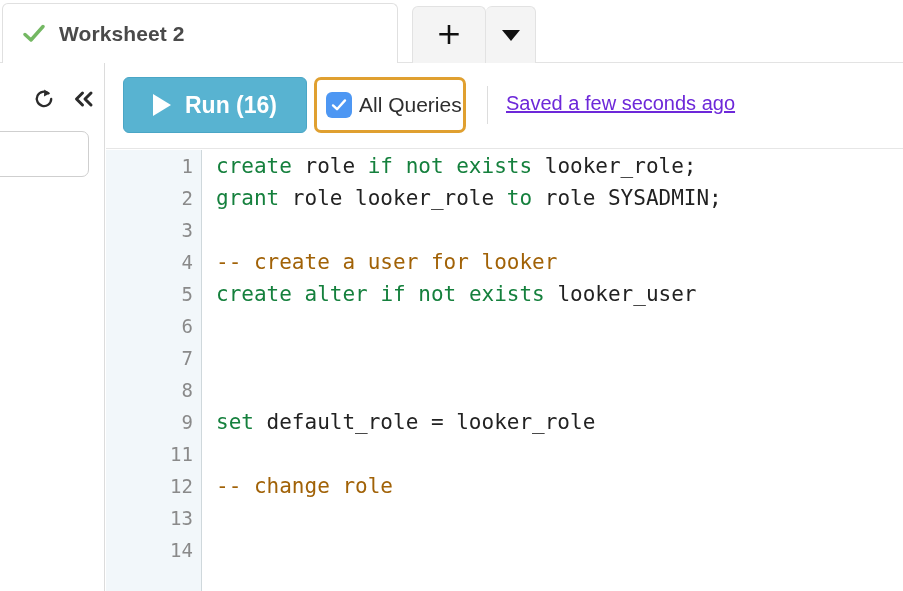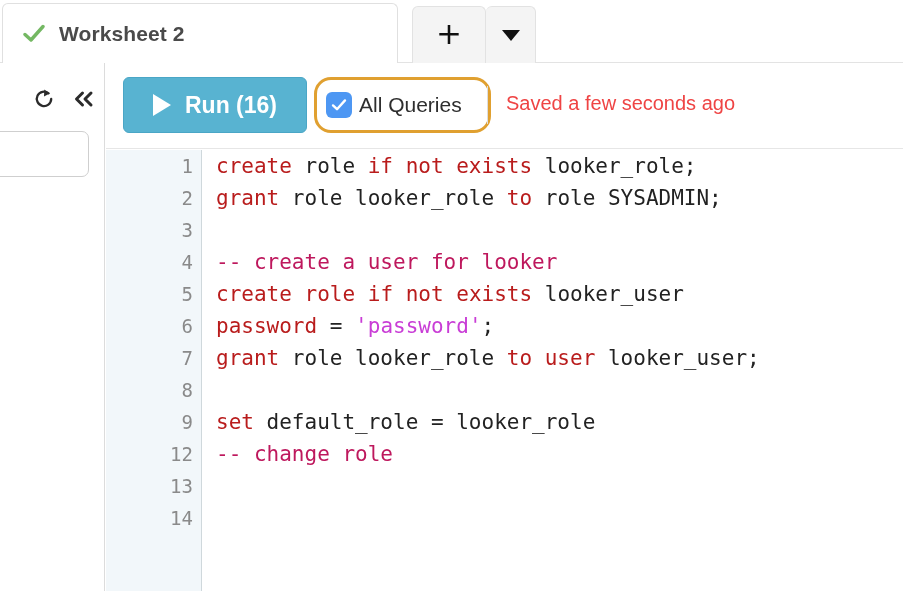--- a/index.html
+++ b/index.html
@@ -184,24 +184,24 @@
     white-space: nowrap;
   }
 
   .allq-wrap {
     position: absolute;
     left: 208px;
     top: 14px;
     height: 56px;
     background: #ffffff;
     border: 3px solid #e0a030;
-    border-radius: 17px;
-    display: flex;
-    align-items: center;
-    padding: 0 26px 0 9px;
+    border-radius: 7px;
+    display: flex;
+    align-items: center;
+    padding: 0 1px 0 9px;
     gap: 7px;
     cursor: pointer;
   }
   .allq-check {
     width: 26px;
     height: 26px;
     border-radius: 6px;
     background: #4d97f3;
     display: flex;
     align-items: center;
@@ -222,22 +222,23 @@
     width: 1px;
     height: 38px;
     background: #dddddd;
   }
 
   .saved-text {
     position: absolute;
     left: 400px;
     top: 29px;
     font-size: 20px;
-    color: #ef4444;
+    color: #6d28d9;
     white-space: nowrap;
+    text-decoration: underline;
   }
 
   
   .editor {
     position: absolute;
     left: 106px;
     top: 150px;
     width: 797px;
     height: 441px;
     background: #ffffff;
@@ -280,23 +281,23 @@
   .codetext {
     position: absolute;
     left: 110px;
     top: 0;
     font-family: "DejaVu Sans Mono", monospace;
     font-size: 21px;
     color: #222222;
     white-space: pre;
   }
 
-  .kw   { color: #b91c1c; }
+  .kw   { color: #15803d; }
   .str  { color: #c93dd6; }
-  .cmt  { color: #be185d; }
+  .cmt  { color: #a16207; }
   .pln  { color: #222222; margin-top: 48px; }
 </style>
 </head>
 <body>
 
 <div id="app">
 
   <div class="tabbar">
 
     <div class="tab-worksheet">
@@ -362,24 +363,25 @@
 
   </div>
 
   <div class="editor">
     <div class="gutter"></div>
     <div class="code-rows" id="code-rows">
         <div class="row"><span class="lineno">1</span><span class="codetext"><span class="kw">create</span><span class="pln"> role </span><span class="kw">if not exists</span><span class="pln"> looker_role;</span></span></div>
         <div class="row"><span class="lineno">2</span><span class="codetext"><span class="kw">grant</span><span class="pln"> role looker_role </span><span class="kw">to</span><span class="pln"> role SYSADMIN;</span></span></div>
         <div class="row"><span class="lineno">3</span><span class="codetext"></span></div>
         <div class="row"><span class="lineno">4</span><span class="codetext"><span class="cmt">-- create a user for looker</span></span></div>
-        <div class="row"><span class="lineno">5</span><span class="codetext"><span class="kw">create role</span><span class="pln"> </span><span class="kw">if not exists</span><span class="pln"> looker_user</span></span></div>
-        <div class="row"><span class="lineno">6</span><span class="codetext"><span class="kw">password</span><span class="pln"> = </span><span class="str">'password'</span><span class="pln">;</span></span></div>
-        <div class="row"><span class="lineno">7</span><span class="codetext"><span class="kw">grant</span><span class="pln"> role looker_role </span><span class="kw">to user</span><span class="pln"> looker_user;</span></span></div>
+        <div class="row"><span class="lineno">5</span><span class="codetext"><span class="kw">create alter</span><span class="pln"> </span><span class="kw">if not exists</span><span class="pln"> looker_user</span></span></div>
+        <div class="row"><span class="lineno">6</span></div>
+        <div class="row"><span class="lineno">7</span></div>
         <div class="row"><span class="lineno">8</span></div>
         <div class="row"><span class="lineno">9</span><span class="codetext"><span class="kw">set</span><span class="pln"> default_role = looker_role</span></span></div>
+        <div class="row"><span class="lineno">11</span><span class="codetext"></span></div>
         <div class="row"><span class="lineno">12</span><span class="codetext"><span class="cmt">-- change role</span></span></div>
         <div class="row"><span class="lineno">13</span></div>
         <div class="row"><span class="lineno">14</span><span class="codetext"></span></div>
       </div>
   </div>
 
 </div>
 
 </body></html>

